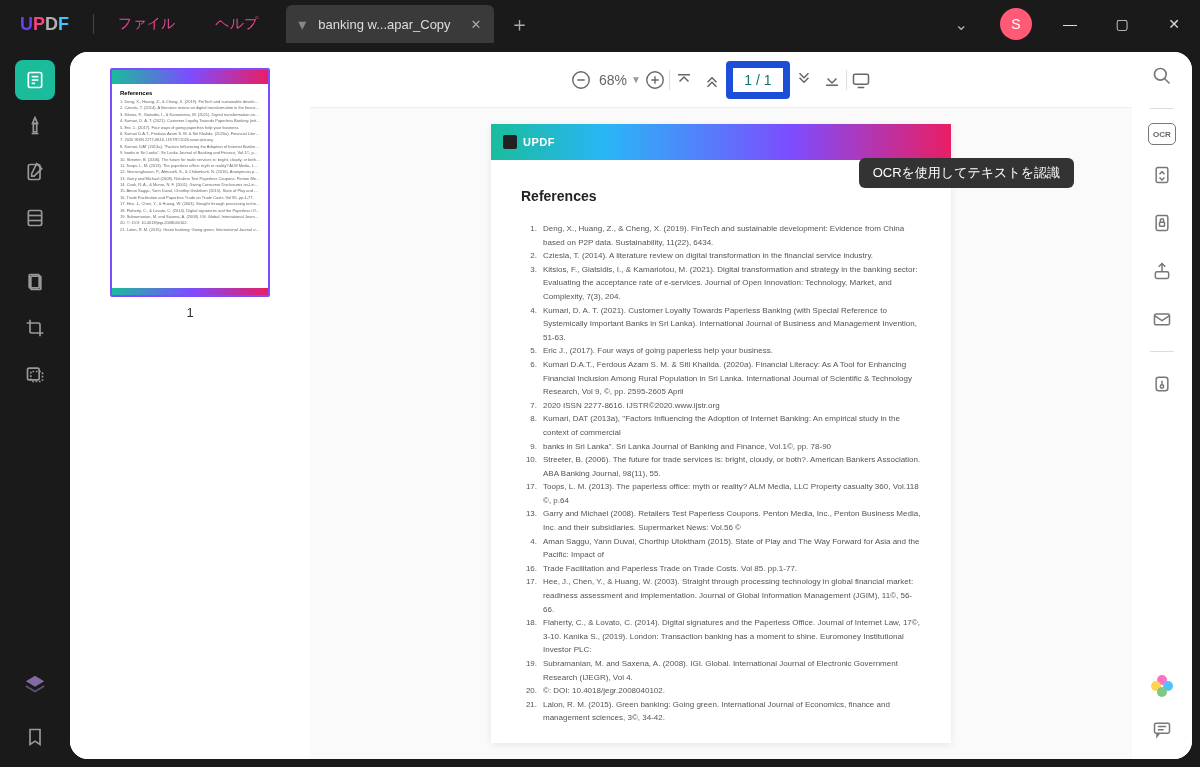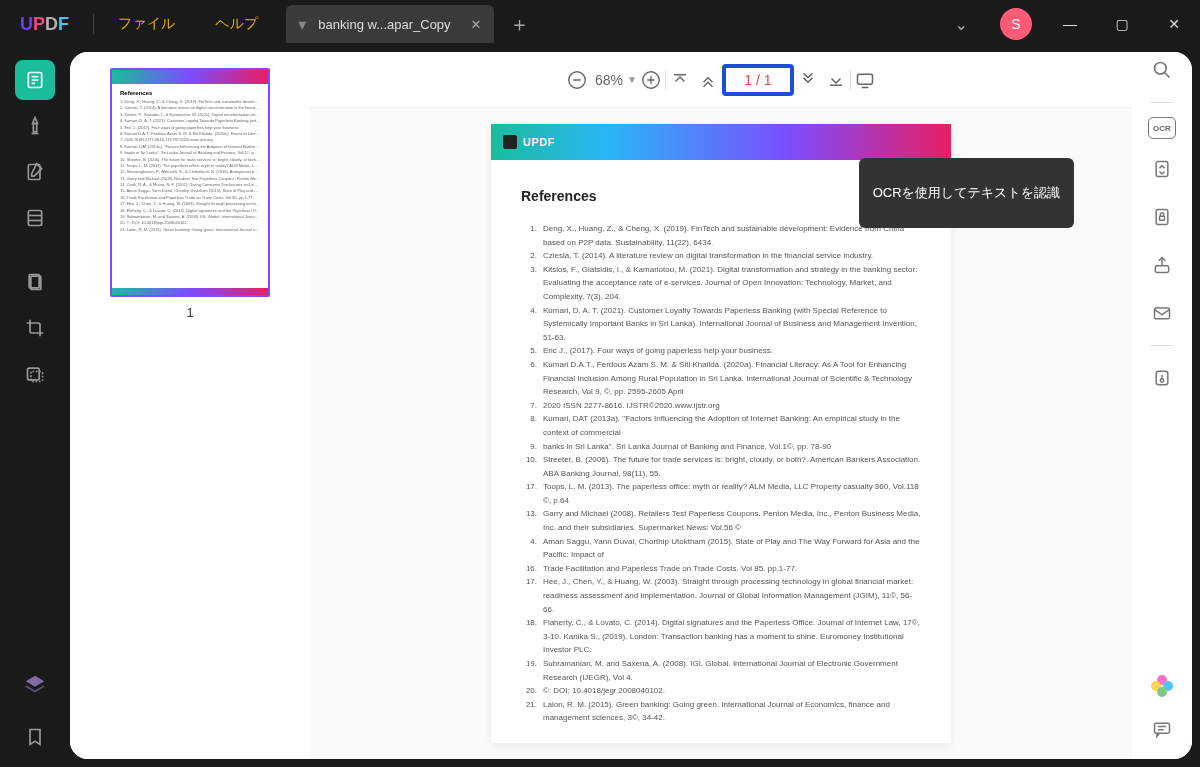--- a/index.html
+++ b/index.html
@@ -3,21 +3,21 @@
 <meta charset="utf-8">
 <style>
 * { margin: 0; padding: 0; box-sizing: border-box; }
 body { font-family: 'Segoe UI', Arial, sans-serif; background: #1a1a1a; width: 1200px; height: 767px; overflow: hidden; position: relative; }
 
 
 .titlebar { height: 48px; background: #1a1a1a; display: flex; align-items: center; padding: 0; }
 .logo { padding: 0 20px; font-weight: bold; font-size: 18px; }
 .logo .u { color: #6b3ff5; } .logo .p { color: #ff4081; } .logo .d { color: #b0b0b0; } .logo .f { color: #40c4ff; }
 .divider-v { width: 1px; height: 20px; background: #444; margin: 0 4px; }
-.menu-item { color: #eab308; padding: 0 20px; font-size: 14px; cursor: pointer; }
+.menu-item { color: #ec4899; padding: 0 20px; font-size: 14px; cursor: pointer; }
 .tab { display: flex; align-items: center; background: #3a3a3a; color: #ddd; padding: 0 12px; height: 38px; font-size: 13px; margin-left: 8px; border-radius: 6px 6px 0 0; gap: 12px; }
 .tab .dot { color: #888; font-size: 16px; }
 .tab-close { color: #aaa; cursor: pointer; margin-left: 8px; }
 .add-tab { color: #aaa; font-size: 20px; padding: 0 16px; cursor: pointer; }
 .spacer { flex: 1; }
 .title-right { display: flex; align-items: center; gap: 8px; padding-right: 4px; }
 .chev { color: #aaa; padding: 0 16px; cursor: pointer; }
 .avatar { width: 32px; height: 32px; border-radius: 50%; background: #ff5a76; color: white; display: flex; align-items: center; justify-content: center; font-size: 14px; margin: 0 8px; }
 .win-btn { color: #ddd; width: 44px; height: 40px; display: flex; align-items: center; justify-content: center; cursor: pointer; font-size: 14px; }
 
@@ -44,44 +44,44 @@
 .thumb-line { font-size: 4px; color: #666; line-height: 1.6; white-space: nowrap; overflow: hidden; text-overflow: ellipsis; }
 .thumb-num { margin-top: 8px; color: #333; font-size: 13px; }
 
 
 .doc-area { flex: 1; display: flex; flex-direction: column; position: relative; }
 .toolbar { height: 56px; display: flex; align-items: center; justify-content: center; gap: 0; border-bottom: 1px solid #eee; }
 .tb-btn { color: #666; cursor: pointer; display: flex; align-items: center; justify-content: center; width: 28px; height: 28px; }
 .tb-sep { width: 1px; height: 20px; background: #ddd; }
 .zoom-val { color: #666; font-size: 14px; min-width: 36px; text-align: center; }
 .zoom-drop { color: #999; font-size: 10px; cursor: pointer; }
-.page-input { border: 4px solid #1d4ed8; border-radius: 4px; padding: 4px 10px; font-size: 14px; color: #ef4444; width: 72px; text-align: center; }
+.page-input { border: 7px solid #1d4ed8; border-radius: 4px; padding: 4px 10px; font-size: 14px; color: #0f766e; width: 64px; text-align: center; }
 
 .doc-scroll { flex: 1; overflow: auto; background: #fafafa; display: flex; justify-content: center; padding: 16px 0; }
 .page { width: 460px; background: #fff; box-shadow: 0 2px 8px rgba(0,0,0,0.08); }
 .page-grad { height: 36px; background: linear-gradient(90deg, #1abc9c 0%, #29b6f6 25%, #7c4dff 65%, #e91e63 100%); display: flex; align-items: center; padding: 0 12px; gap: 6px; }
 .page-grad-logo { width: 14px; height: 14px; background: #222; border-radius: 2px; }
 .page-grad-txt { color: #fff; font-size: 11px; font-weight: 600; letter-spacing: 0.5px; }
 .page-body { padding: 28px 30px 14px 30px; }
 .page-h { font-size: 14px; font-weight: bold; color: #222; margin-bottom: 18px; }
 .refs { font-size: 8px; color: #555; line-height: 1.7; }
 .ref-row { display: flex; margin-bottom: 0; }
 .ref-num { min-width: 16px; text-align: right; margin-right: 6px; color: #555; }
 .ref-txt { flex: 1; }
 
 
-.right-tools { width: 60px; display: flex; flex-direction: column; align-items: center; padding-top: 0; gap: 12px; position: relative; background: #fff; }
+.right-tools { width: 60px; display: flex; flex-direction: column; align-items: center; padding-top: 6px; gap: 12px; position: relative; background: #fff; }
 .rt-btn { width: 36px; height: 36px; display: flex; align-items: center; justify-content: center; color: #777; cursor: pointer; border-radius: 6px; }
 .rt-sep { width: 24px; height: 1px; background: #ddd; margin: 2px 0; }
 .rt-bottom { position: absolute; bottom: 12px; display: flex; flex-direction: column; align-items: center; gap: 14px; }
 .flower { width: 22px; height: 22px; position: relative; }
 .petal { position: absolute; width: 10px; height: 10px; border-radius: 50%; }
 
 
-.tooltip { position: absolute; right: 58px; top: 106px; background: #333; color: #fff; font-size: 13px; padding: 26px 14px; border-radius: 6px; white-space: nowrap; z-index: 10; }
+.tooltip { position: absolute; right: 58px; top: 106px; background: #333; color: #fff; font-size: 13px; padding: 6px 14px; border-radius: 6px; white-space: nowrap; z-index: 10; }
 
 
 svg { display: block; }
 </style>
 </head>
 <body>
 
 <div class="leftdot"></div>
 
 <div class="titlebar">

